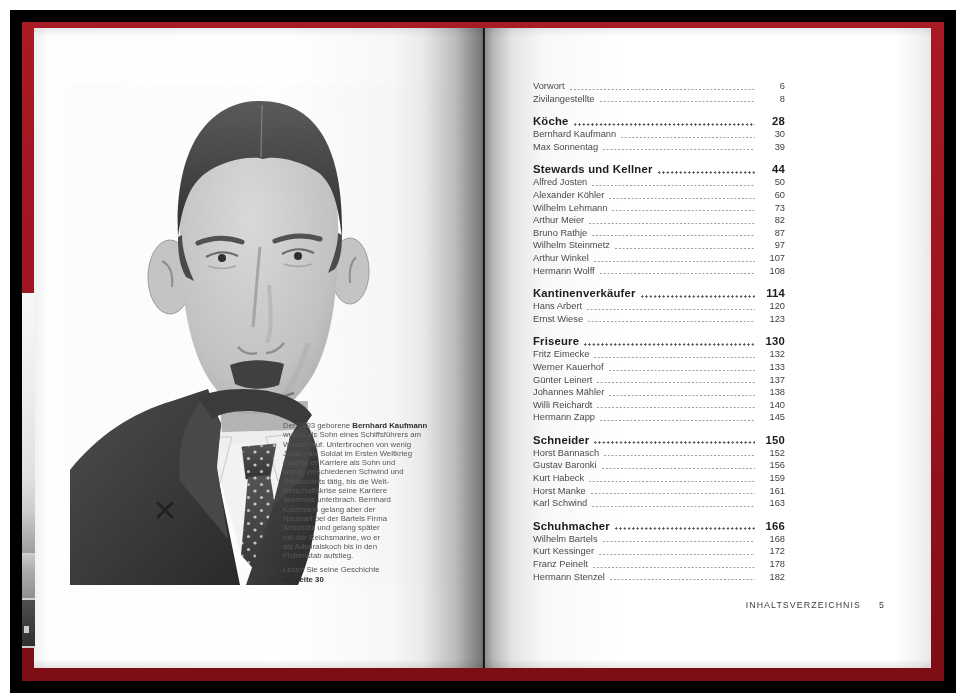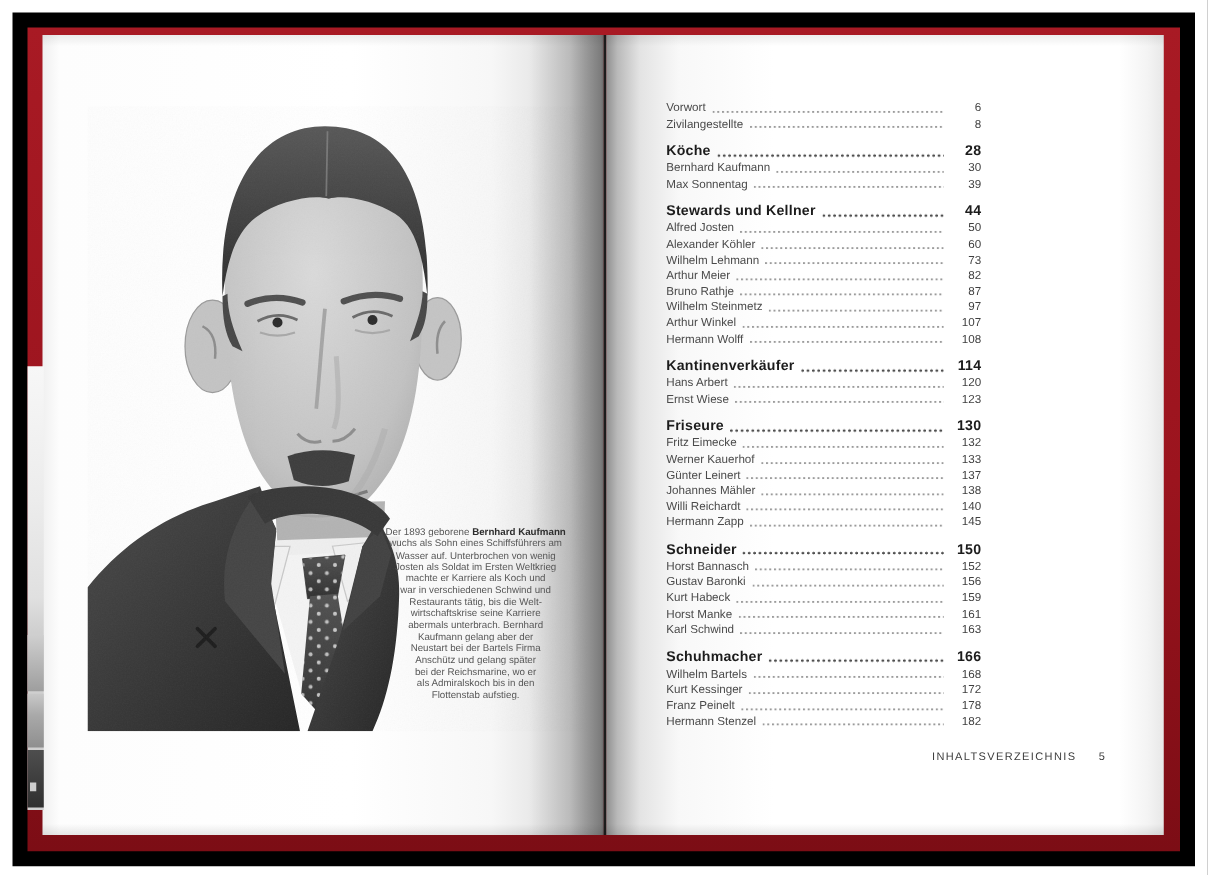--- a/index.html
+++ b/index.html
@@ -25,21 +25,21 @@
                            linear-gradient(0deg,rgba(0,0,0,.09) 0,rgba(0,0,0,0) 9px);}
   .page{position:absolute;top:0;height:640px;}
   .page-left{left:0;width:449px;
     background:linear-gradient(90deg,#f0f0f0 0,#fdfdfd 3%,#ffffff 55%,#f7f7f7 80%,#dcdcdc 94%,#a9a9a9 99.5%,#8f8f8f 100%);}
   .gutter-line{position:absolute;left:449px;top:0;width:2px;height:640px;background:#1c1c1c;}
   .page-right{left:451px;width:446px;
     background:linear-gradient(90deg,#8f8f8f 0,#b9b9b9 2%,#e3e3e3 6%,#f8f8f8 13%,#ffffff 30%,#ffffff 92%,#f4f4f4 97%,#e8e8e8 100%);}
   
   .portrait{position:absolute;left:36px;top:57px;width:400px;height:500px;display:block;}
   
-  .caption{position:absolute;left:249px;top:393px;width:195px;text-align:center;
+  .caption{position:absolute;left:249px;top:393px;width:195px;text-align:left;
            font-size:7.8px;line-height:9.3px;color:#575757;z-index:5;}
   .caption b{color:#2e2e2e;font-weight:bold;}
   .cap-note{margin-top:5px;}
   
   .toc{position:absolute;left:48px;top:52px;width:252px;color:#4a4a4a;}
   .toc-group + .toc-group{margin-top:9px;}
   .toc-row{display:flex;align-items:baseline;line-height:12.6px;font-size:9.3px;}
   .toc-row.hd{line-height:14px;font-size:11.3px;font-weight:bold;color:#1c1c1c;letter-spacing:.2px;}
   .tl{white-space:nowrap;}
   .tp{min-width:26px;text-align:right;color:#3f3f3f;}
@@ -178,31 +178,35 @@
           </g>
 
           <rect x="0" y="0" width="400" height="500" filter="url(#grain)" opacity="0.05"></rect>
         </svg>
 
         <div class="caption">
             <div class="cap-line"><span>Der 1893 geborene </span><b>Bernhard Kaufmann</b></div>
             <div class="cap-line"><span>wuchs als Sohn eines Schiffsführers am</span></div>
             <div class="cap-line"><span>Wasser auf. Unterbrochen von wenig</span></div>
             <div class="cap-line"><span>Josten als Soldat im Ersten Weltkrieg</span></div>
-            <div class="cap-line"><span>machte er Karriere als Koch und</span></div>
+            <div class="cap-line"><span>machte er Karriere als Sohn und</span></div>
             <div class="cap-line"><span>war in verschiedenen Schwind und</span></div>
             <div class="cap-line"><span>Restaurants tätig, bis die Welt-</span></div>
             <div class="cap-line"><span>wirtschaftskrise seine Karriere</span></div>
             <div class="cap-line"><span>abermals unterbrach. Bernhard</span></div>
             <div class="cap-line"><span>Kaufmann gelang aber der</span></div>
             <div class="cap-line"><span>Neustart bei der Bartels Firma</span></div>
             <div class="cap-line"><span>Anschütz und gelang später</span></div>
             <div class="cap-line"><span>bei der Reichsmarine, wo er</span></div>
             <div class="cap-line"><span>als Admiralskoch bis in den</span></div>
             <div class="cap-line"><span>Flottenstab aufstieg.</span></div>
+            <div class="cap-note">
+              <div class="cap-line"><span>Lesen Sie seine Geschichte</span></div>
+              <div class="cap-line"><b>ab Seite 30</b></div>
+            </div>
           </div>
       </div>
 
       <div class="gutter-line"></div>
 
       <div style="position:absolute;left:389px;top:0;width:60px;height:640px;pointer-events:none;
                   background:linear-gradient(90deg,rgba(0,0,0,0),rgba(0,0,0,.28));"></div>
       <div style="position:absolute;left:451px;top:0;width:72px;height:640px;pointer-events:none;
                   background:linear-gradient(90deg,rgba(0,0,0,.32),rgba(0,0,0,0));"></div>
 

